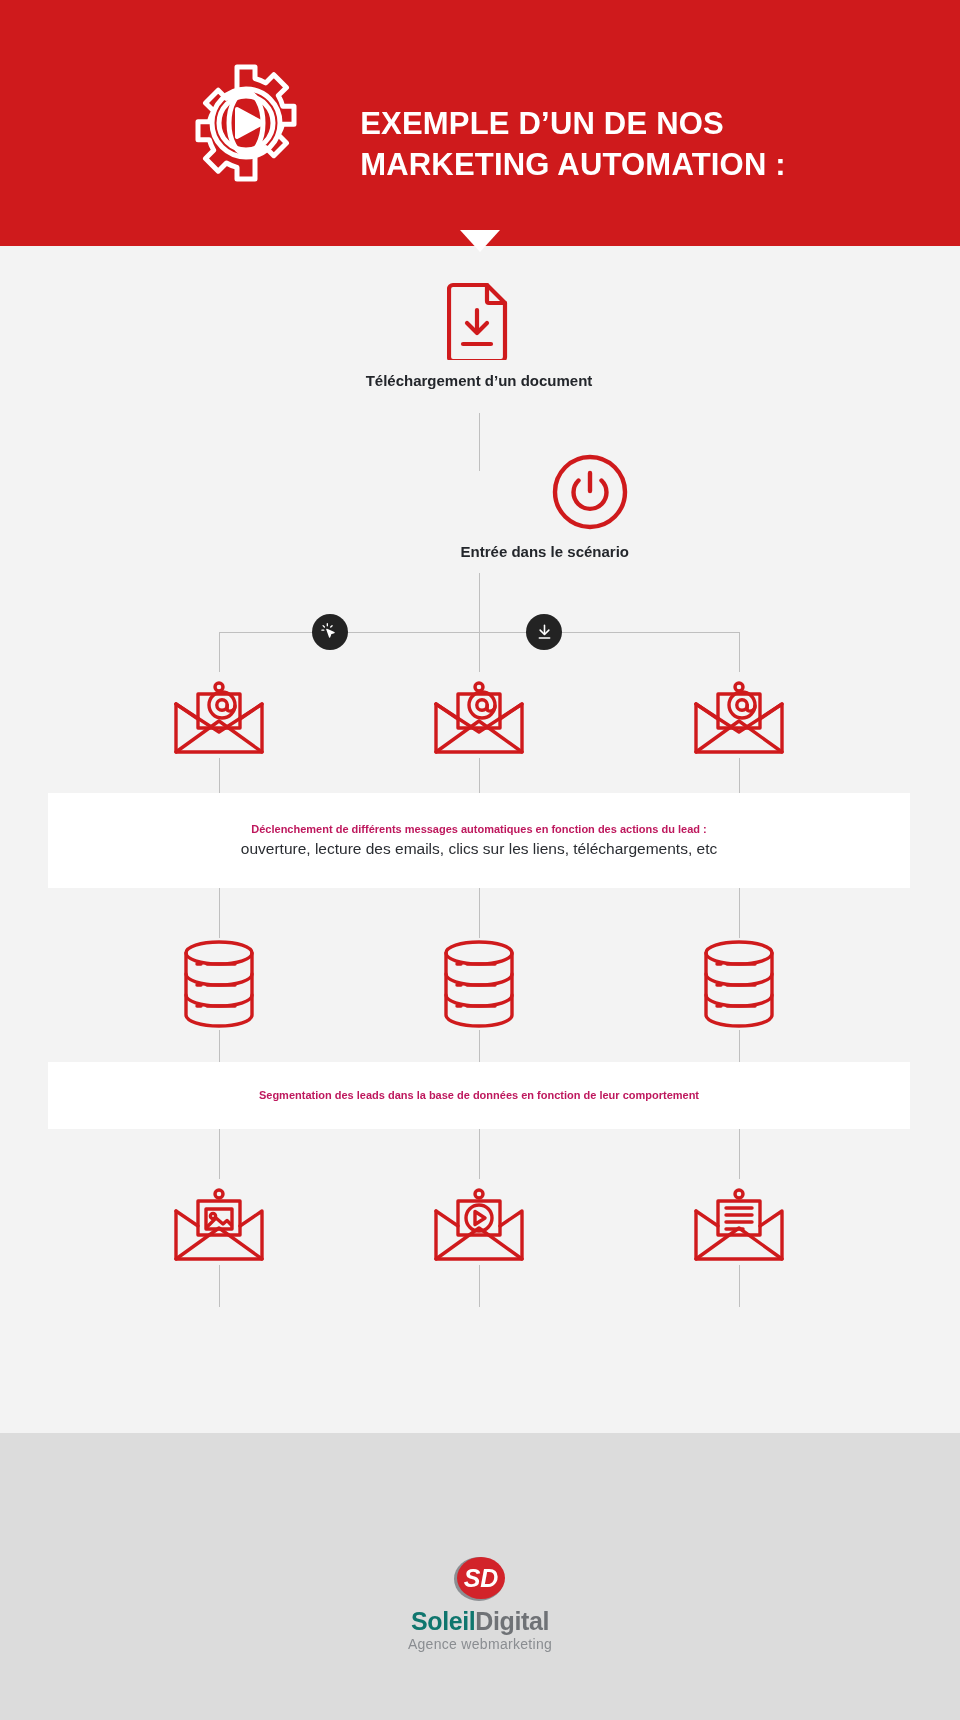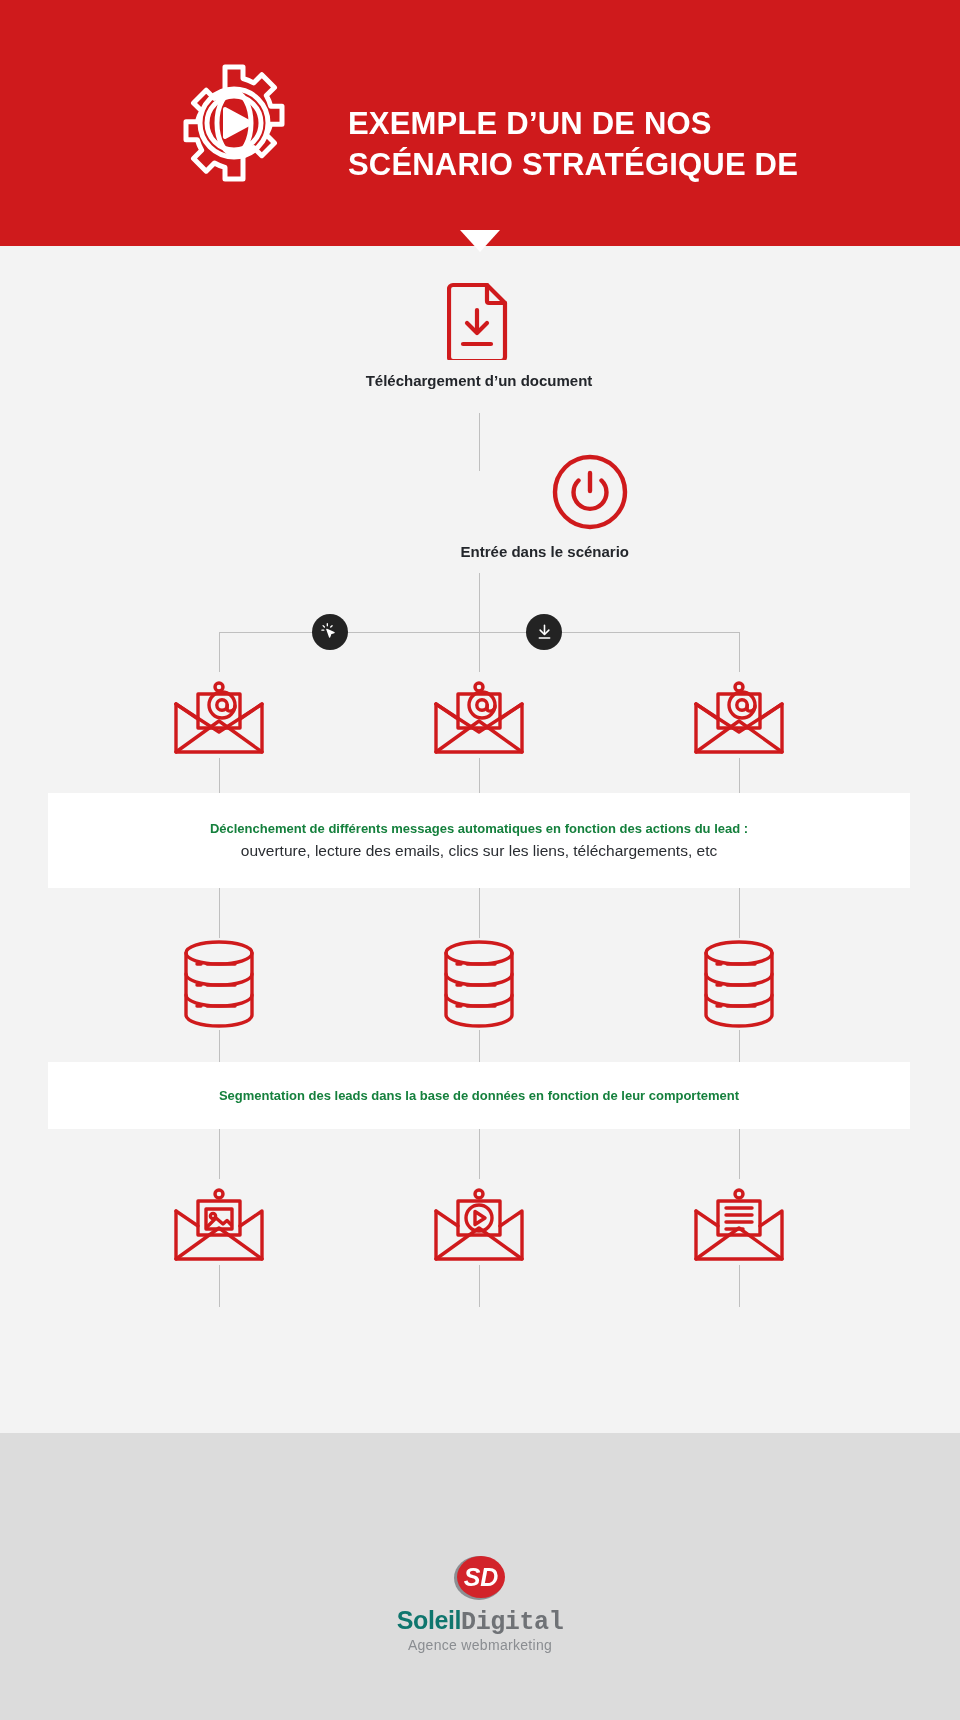--- a/index.html
+++ b/index.html
@@ -95,23 +95,23 @@
     position: absolute;
     background: #ffffff;
     display: flex;
     flex-direction: column;
     align-items: center;
     justify-content: center;
     text-align: center;
     padding: 0 24px;
   }
   .tb-line-bold {
-    font-size: 13px;
+    font-size: 11px;
     font-weight: bold;
-    color: #15803d;
+    color: #be185d;
     line-height: 1.5;
   }
   .tb-line {
     font-size: 15.5px;
     font-weight: 400;
     color: #2a2d32;
     line-height: 1.5;
   }
 
   
@@ -127,21 +127,21 @@
   }
   .logo-wrap { text-align: center; margin-top: 28px; }
   .logo-mark { margin: 0 auto 4px; width: 58px; height: 52px; }
   .logo-word {
     font-size: 25px;
     font-weight: bold;
     letter-spacing: -0.4px;
     line-height: 1;
   }
   .logo-soleil { color: #0f766e; }
-  .logo-digital { color: #6f7276; font-family: Liberation Mono, monospace; }
+  .logo-digital { color: #6f7276; }
   .logo-tag {
     font-size: 14px;
     color: #8a8d91;
     letter-spacing: 0.3px;
     margin-top: 2px;
   }
 </style>
 </head>
 <body>
 
@@ -153,21 +153,21 @@
         <svg viewBox="0 0 124 124" width="124" height="124" fill="none" stroke="#ffffff" stroke-width="5">
           <path d="M53 6 h18 v11.5 a45 45 0 0 1 10.6 4.4 l8.2-8.2 l12.7 12.7 l-8.2 8.2 a45 45 0 0 1 4.4 10.6 H110 v18 H98.7 a45 45 0 0 1-4.4 10.6 l8.2 8.2 l-12.7 12.7 l-8.2-8.2 a45 45 0 0 1-10.6 4.4 V118 h-18 v-11.6 a45 45 0 0 1-10.6-4.4 l-8.2 8.2 l-12.7-12.7 l8.2-8.2 a45 45 0 0 1-4.4-10.6 H14 v-18 h11.3 a45 45 0 0 1 4.4-10.6 l-8.2-8.2 l12.7-12.7 l8.2 8.2 a45 45 0 0 1 10.6-4.4 Z" stroke-linejoin="round"></path>
           <circle cx="62" cy="62" r="34"></circle>
           <circle cx="62" cy="62" r="27"></circle>
           <ellipse cx="62" cy="62" rx="17" ry="31"></ellipse>
           <path d="M53 48 L79 62 L53 76 Z" fill="#ffffff" stroke="#ffffff" stroke-width="4" stroke-linejoin="round"></path>
         </svg>
       </span>
       <div class="header-title">
         <div>EXEMPLE D’UN DE NOS</div>
-        <div>SCÉNARIO STRATÉGIQUE DE</div>
+        <div>MARKETING AUTOMATION :</div>
       </div>
     </div>
   </div>
   <div class="header-chev"></div>
 
   <div class="flow">
 
     <div class="conn v" style="left:479px; top:167px; height:58px;"></div>
 
     <div class="conn v" style="left:479px; top:327px; height:59px;"></div>

